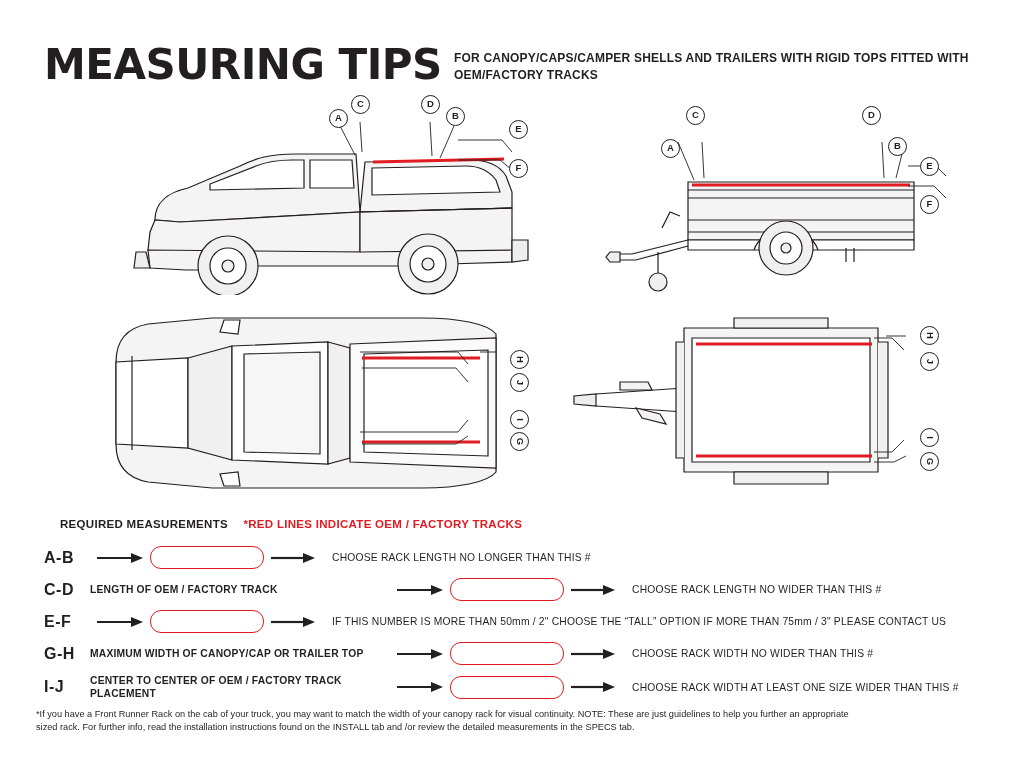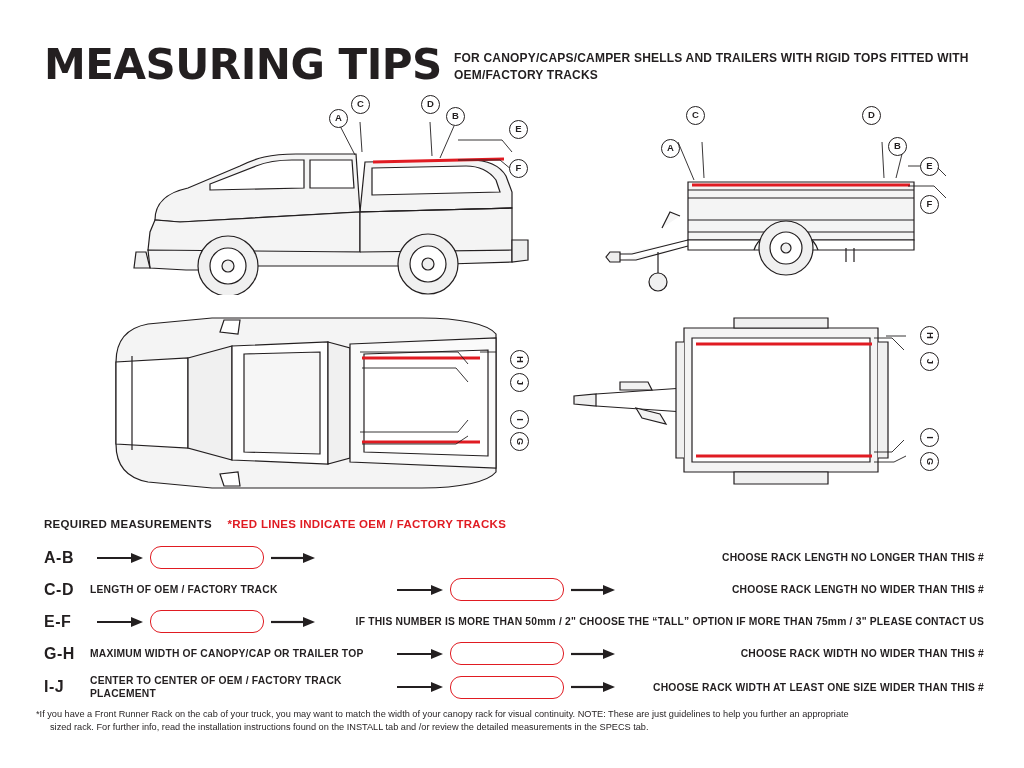--- a/index.html
+++ b/index.html
@@ -39,39 +39,39 @@
   .bubble{
     position:absolute;width:17px;height:17px;border-radius:50%;
     border:1.4px solid #231f20;background:#fff;
     font-size:9.5px;font-weight:bold;line-height:15px;text-align:center;
     color:#231f20;
   }
   .bubble.rot{transform:rotate(90deg);}
 
   
   .meas{position:absolute;left:44px;top:518px;width:940px;}
-  .meas-head{font-size:11.5px;font-weight:bold;letter-spacing:0.3px;}
+  .meas-head{font-size:11.5px;font-weight:bold;letter-spacing:0.3px;margin-left:16px;}
   .meas-head .red{color:#e01b22;margin-left:12px;}
   .rows{margin-top:16px;}
   .row{display:flex;align-items:center;margin-bottom:9px;}
   .code{width:46px;font-size:16px;font-weight:bold;letter-spacing:0.5px;}
   .desc{width:300px;font-size:10.3px;font-weight:bold;line-height:13px;letter-spacing:0.2px;}
   .arrow{width:60px;display:flex;align-items:center;justify-content:center;}
   .arrow svg{display:block;}
   .field{
     width:112px;height:21px;border:1.2px solid #e01b22;border-radius:11px;background:#fff;
   }
   .arrow2{width:58px;display:flex;align-items:center;justify-content:center;}
-  .result{flex:1;font-size:10.3px;font-weight:bold;line-height:13px;letter-spacing:0.2px;padding-left:10px;text-align:right;}
+  .result{flex:1;font-size:10.3px;font-weight:normal;line-height:13px;letter-spacing:0.2px;padding-left:10px;}
 
   .footnote{
     position:absolute;left:36px;top:708px;width:952px;
     font-size:9.2px;line-height:13px;color:#231f20;
   }
-  .footnote .ind{display:block;margin-left:14px;}
+  .footnote .ind{display:block;}
 </style>
 </head>
 <body>
 
 <div class="page">
 
   <div class="header">
     <div class="title">MEASURING TIPS</div>
     <div class="subtitle">FOR CANOPY/CAPS/CAMPER SHELLS AND TRAILERS WITH RIGID TOPS FITTED WITH OEM/FACTORY TRACKS</div>
   </div>

